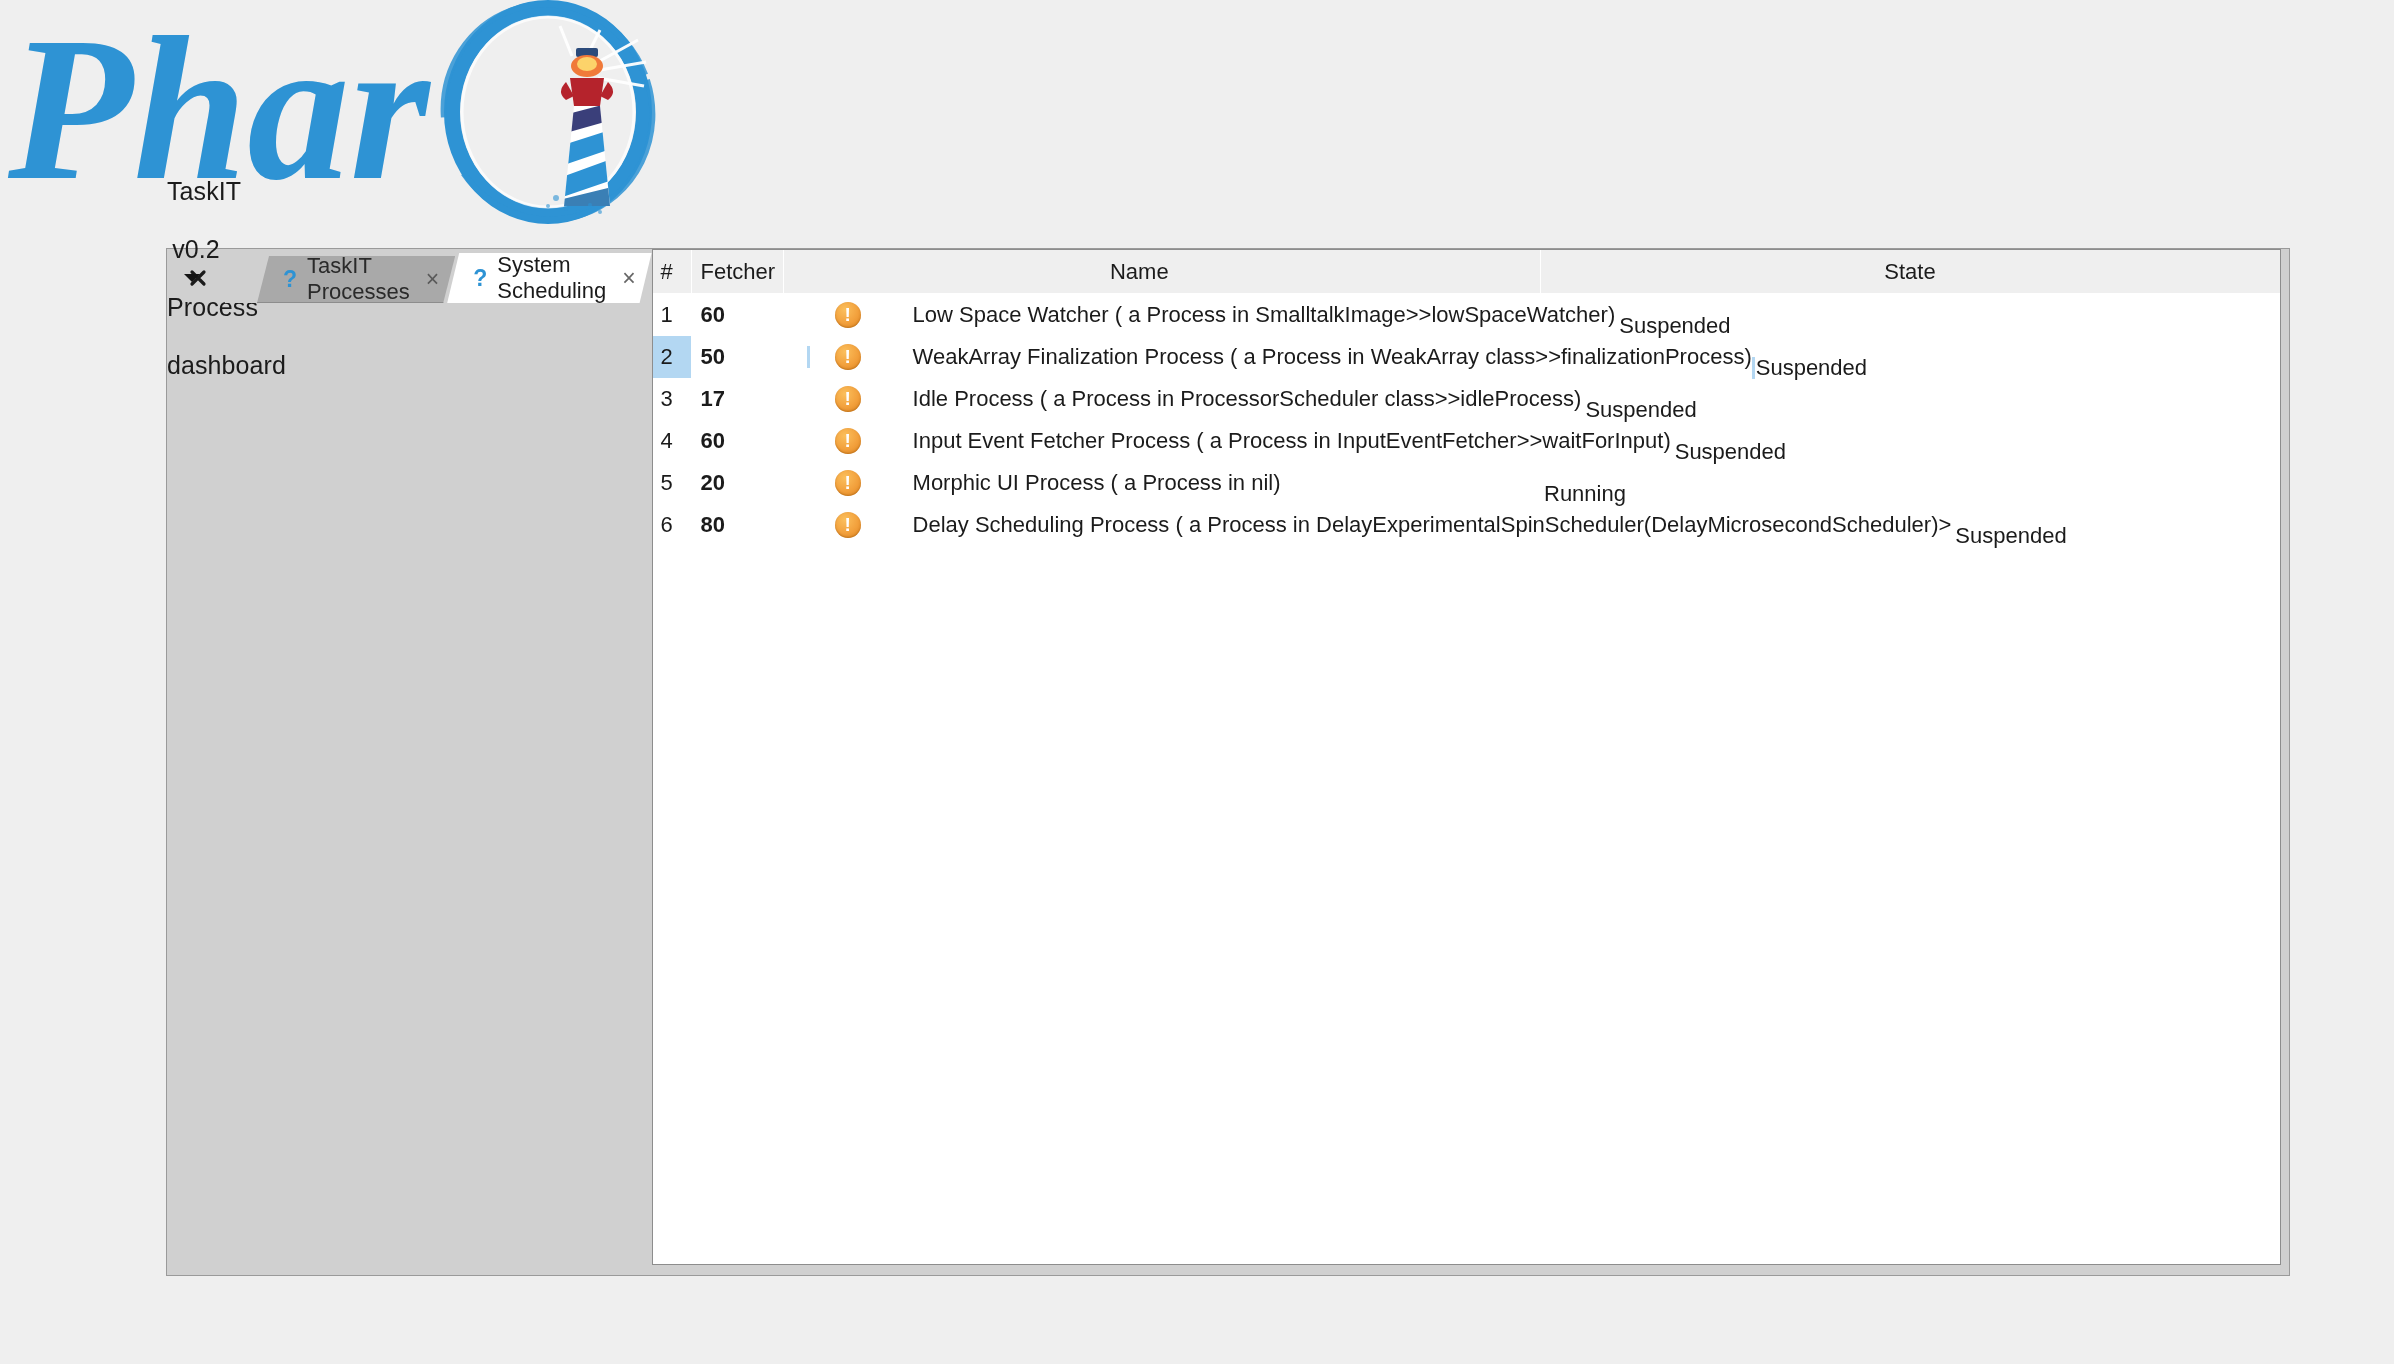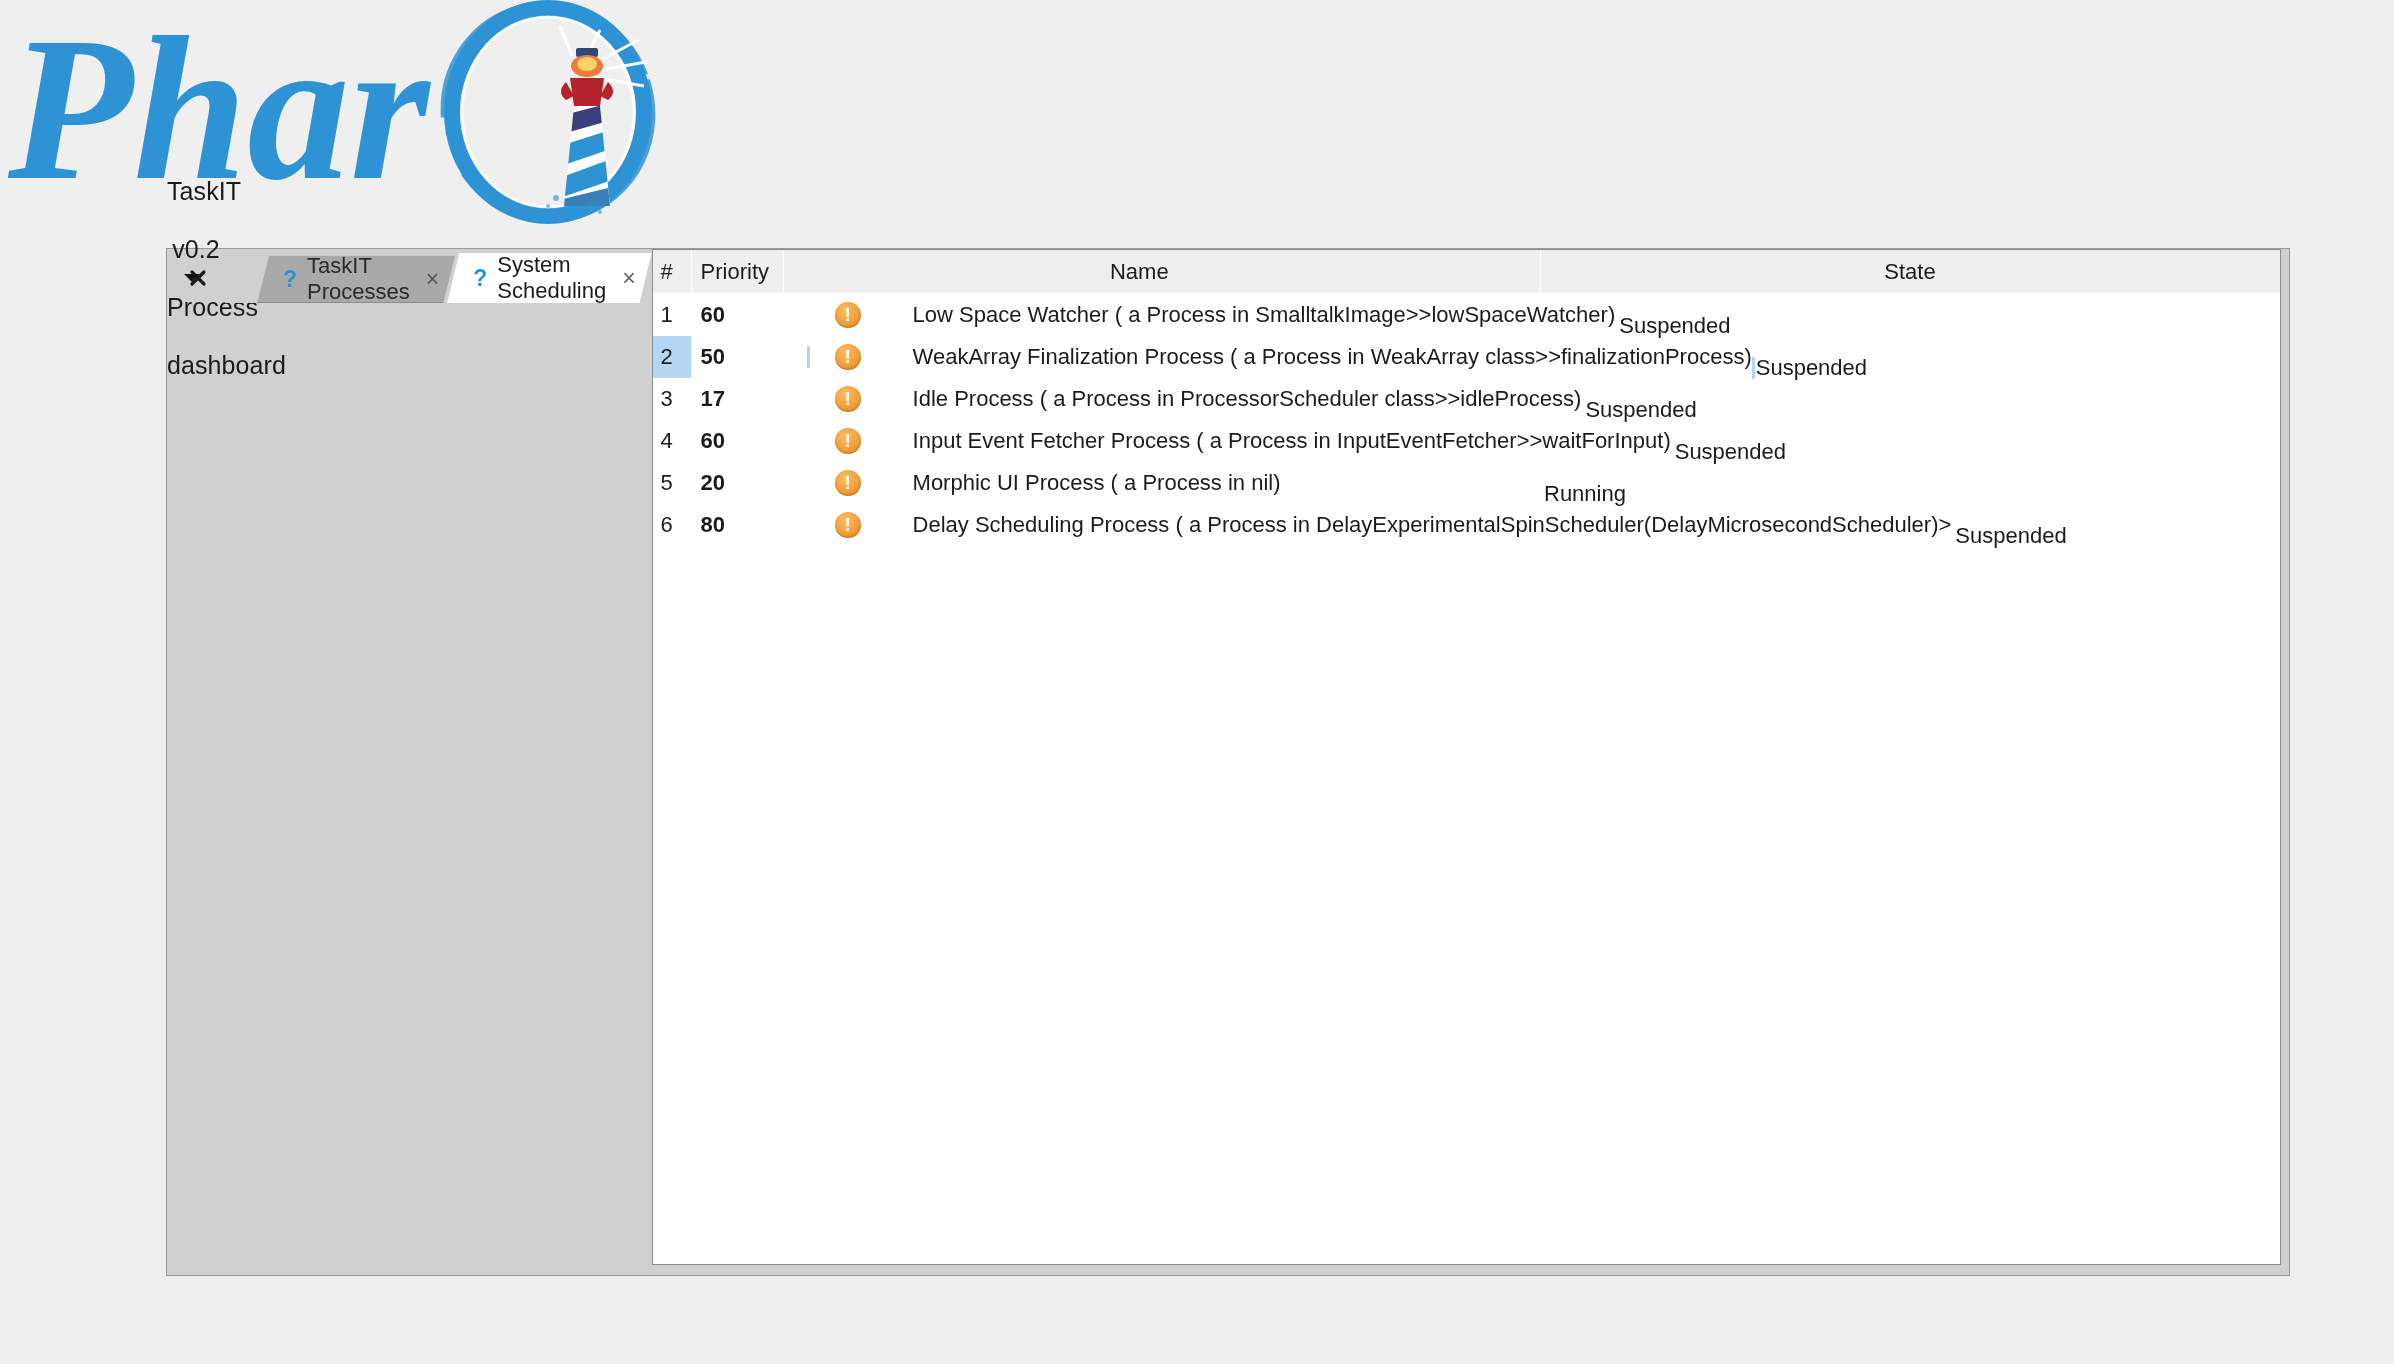--- a/index.html
+++ b/index.html
@@ -355,21 +355,21 @@
       <svg width="18" height="12" viewBox="0 0 18 12">
         <path d="M1 2 L9 10 L17 2 Z" fill="#141414"></path>
       </svg>
     </div>
   </div>
 
   <div id="content">
 
     <div id="table-header">
       <div class="th th-num">#</div>
-      <div class="th th-prio">Priority</div>
+      <div class="th th-prio">Fetcher</div>
       <div class="th th-name">Name</div>
       <div class="th th-state">State</div>
     </div>
 
     <div id="table-body">
         <div class="row">
           <div class="cell-num">1</div>
           <div class="cell-prio">60</div>
           <div class="cell-icon">
             <div class="warn-icon">

